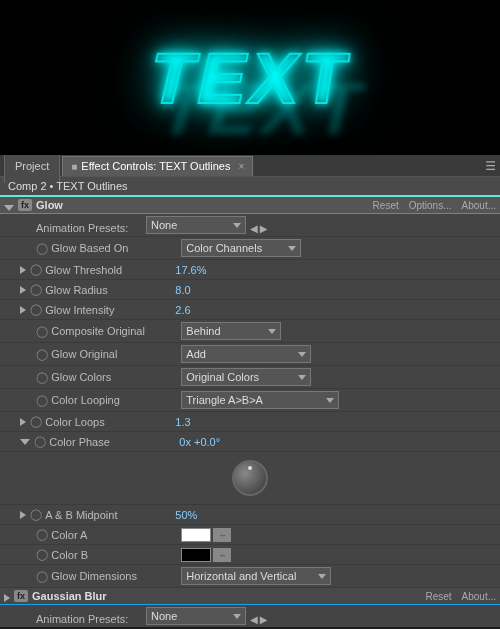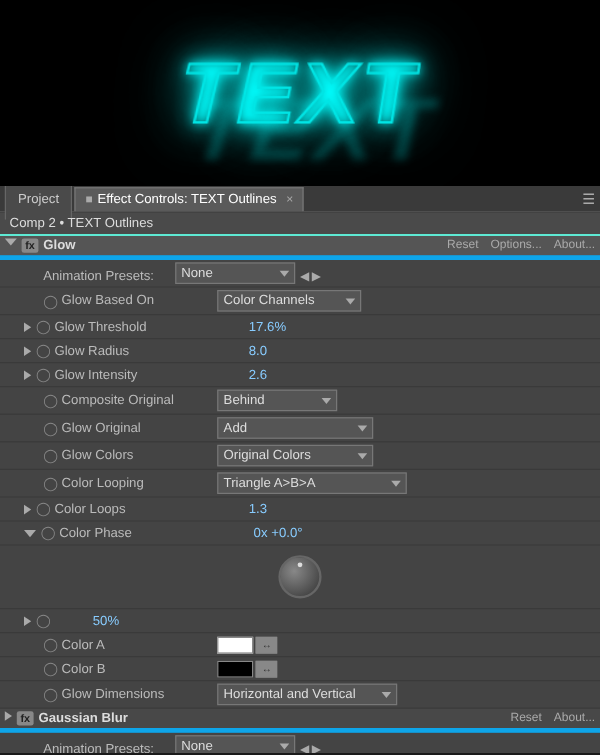--- a/index.html
+++ b/index.html
@@ -117,24 +117,24 @@
     .panel-body {
       background: #444;
       height: calc(629px - 155px - 22px - 22px);
       overflow-y: auto;
     }
 
     
     .section-header {
       background: #555;
       display: flex;
-      align-items: flex-start;
+      align-items: flex-end;
       padding: 2px 4px;
       gap: 4px;
-      border-bottom: 4px solid #0ea5e9;
+      border-bottom: 1px solid #0ea5e9;
       cursor: pointer;
     }
 
     .triangle {
       width: 0; height: 0;
       display: inline-block;
       cursor: pointer;
     }
     .triangle-down {
       border-left: 5px solid transparent;
@@ -198,21 +198,20 @@
     .prop-name {
       color: #bbb;
       flex: 0 0 130px;
       font-size: 11px;
     }
     .prop-value {
       color: #88ccff;
       font-size: 11px;
       flex: 1;
       cursor: pointer;
-      margin-left: 32px;
     }
     .prop-value.highlight {
       color: #88ccff;
     }
 
     
     .dropdown {
       background: #555;
       border: 1px solid #777;
       color: #ddd;
@@ -438,20 +437,21 @@
 
   <div class="knob-container">
     <div class="knob">
       <div class="knob-dot"></div>
     </div>
   </div>
 
   <div class="prop-row indent1">
     <span class="triangle triangle-right" style="margin-right:4px"></span>
     <span class="stopwatch-icon">◯</span>
+    <span class="prop-name">A &amp; B Midpoint</span>
     <span class="prop-value highlight">50%</span>
   </div>
 
   <div class="prop-row indent2">
     <span class="stopwatch-icon">◯</span>
     <span class="prop-name">Color A</span>
     <div class="color-swatch" style="background:#fff"></div>
     <div class="color-swatch-copy">↔</div>
   </div>
 

